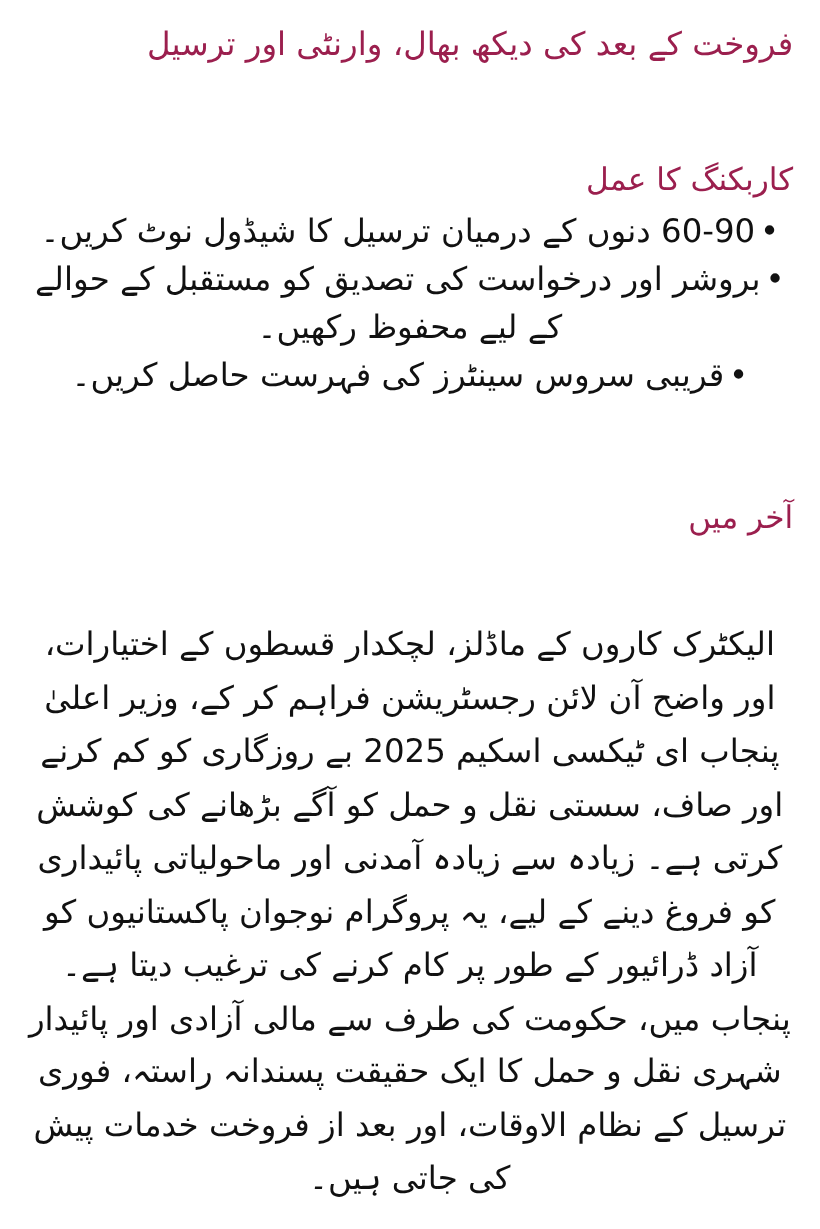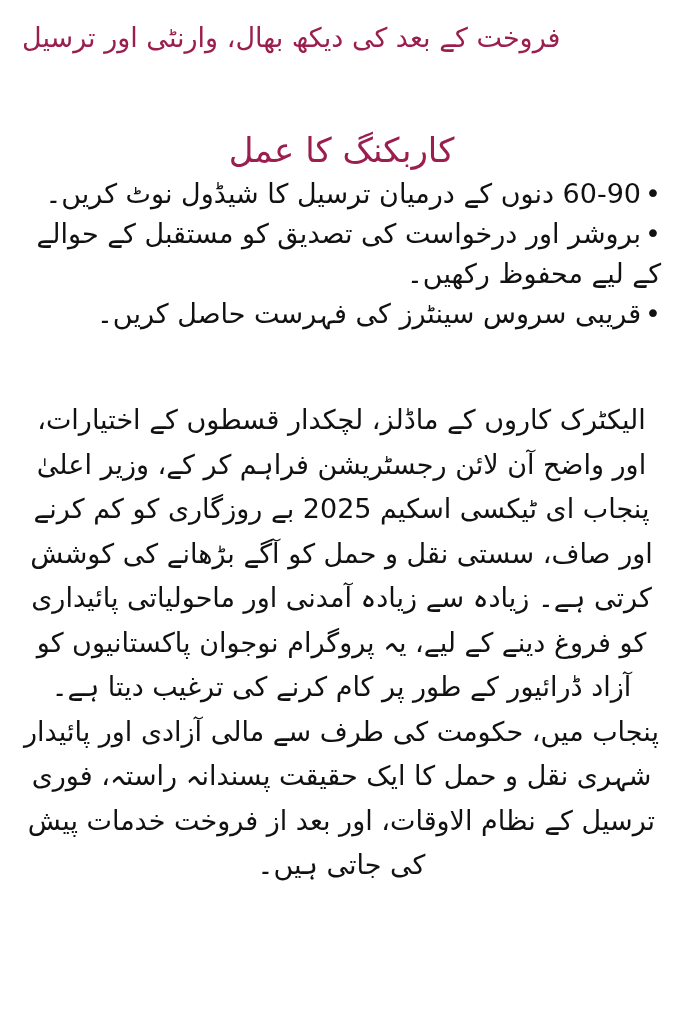--- a/index.html
+++ b/index.html
@@ -14,42 +14,43 @@
       font-family: "DejaVu Sans", sans-serif;
       color: #111111;
     }
     .page {
       direction: rtl;
       width: 683px;
       box-sizing: border-box;
       padding: 0 22px;
     }
     .title {
-      text-align: left;
+      text-align: right;
       color: #9b1f4e;
       font-size: 27px;
       line-height: 40px;
       margin: 18px 0 0 0;
       font-weight: normal;
     }
     .section-heading {
-      text-align: center;
+      text-align: right;
       color: #9b1f4e;
-      font-size: 34px;
+      font-size: 26px;
       line-height: 40px;
       margin: 0;
       font-weight: normal;
     }
     .h-work {
       margin-top: 72px;
     }
     .bullets {
       list-style: none;
       margin: 4px 0 0 0;
       padding: 0;
+      text-align: center;
     }
     .bullets li {
       font-size: 27px;
       line-height: 40px;
     }
     .bullet-dot {
       margin-left: 4px;
     }
     .h-end {
       margin-top: 78px;
@@ -73,14 +74,15 @@
       <span class="bullet-dot">•</span><span>60-90 دنوں کے درمیان ترسیل کا شیڈول نوٹ کریں۔</span>
     </li>
     <li>
       <span class="bullet-dot">•</span><span>بروشر اور درخواست کی تصدیق کو مستقبل کے حوالے کے لیے محفوظ رکھیں۔</span>
     </li>
     <li>
       <span class="bullet-dot">•</span><span>قریبی سروس سینٹرز کی فہرست حاصل کریں۔</span>
     </li>
   </ul>
 
+  <h2 class="section-heading h-end">آخر میں</h2>
   <p class="paragraph">الیکٹرک کاروں کے ماڈلز، لچکدار قسطوں کے اختیارات، اور واضح آن لائن رجسٹریشن فراہم کر کے، وزیر اعلیٰ پنجاب ای ٹیکسی اسکیم 2025 بے روزگاری کو کم کرنے اور صاف، سستی نقل و حمل کو آگے بڑھانے کی کوشش کرتی ہے۔ زیادہ سے زیادہ آمدنی اور ماحولیاتی پائیداری کو فروغ دینے کے لیے، یہ پروگرام نوجوان پاکستانیوں کو آزاد ڈرائیور کے طور پر کام کرنے کی ترغیب دیتا ہے۔ پنجاب میں، حکومت کی طرف سے مالی آزادی اور پائیدار شہری نقل و حمل کا ایک حقیقت پسندانہ راستہ، فوری ترسیل کے نظام الاوقات، اور بعد از فروخت خدمات پیش کی جاتی ہیں۔</p>
 </div>
 
 </body></html>

